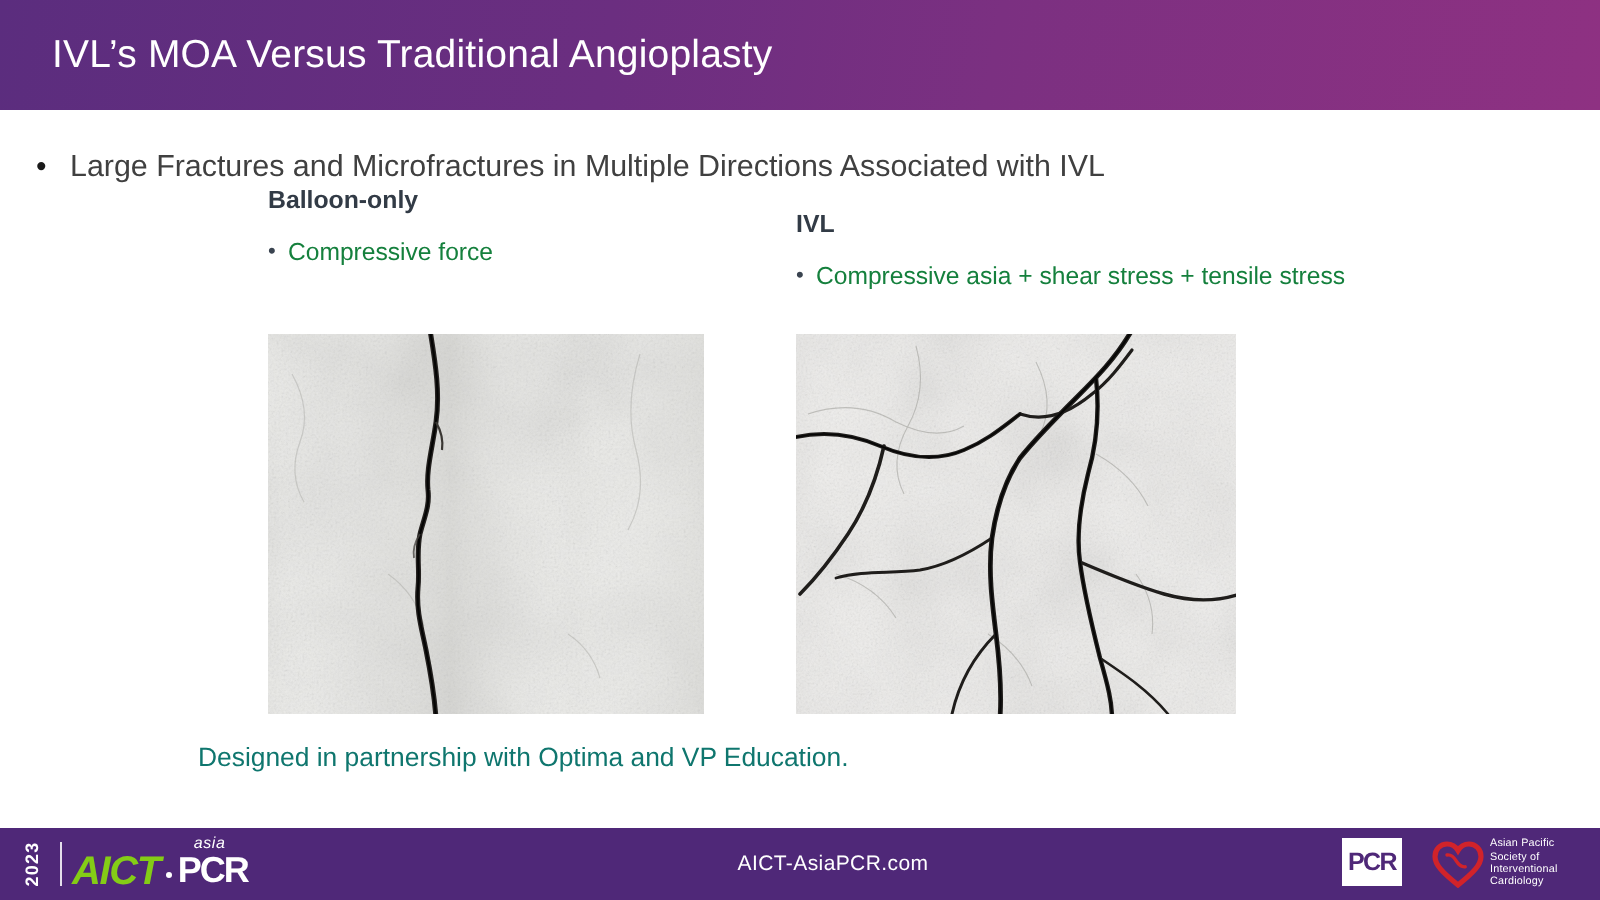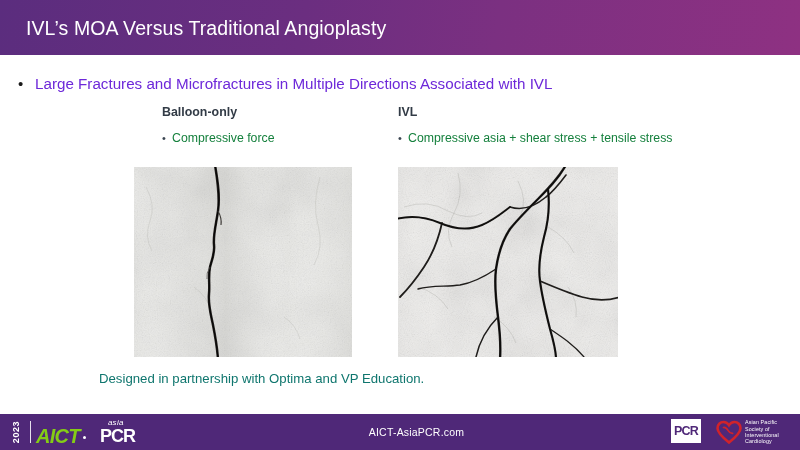--- a/index.html
+++ b/index.html
@@ -59,29 +59,29 @@
     line-height: 20px;
     width: 17px;
     flex: 0 0 17px;
     text-align: left;
     color: #1a1a1a;
   }
   .main-bullet .label {
     font-size: 15.2px;
     line-height: 20px;
     font-weight: 400;
-    color: #6d28d9;
+    color: #404040;
     white-space: nowrap;
   }
 
   
   .col {
     position: absolute;
   }
-  .col-left  { left: 134px; top: 104px; width: 250px; margin-left: 28px; }
+  .col-left  { left: 134px; top: 92px; width: 250px; }
   .col-right { left: 398px; top: 104px; width: 278px; }
 
   .col-head {
     font-size: 12.4px;
     font-weight: bold;
     color: #323b46;
     line-height: 16px;
     margin: 0 0 10px 0;
   }
   .col-sub {
@@ -173,21 +173,21 @@
     font-size: 20px;
     font-weight: bold;
     font-style: italic;
     letter-spacing: -0.7px;
     line-height: 18px;
   }
   .aict-bullet {
     width: 3px; height: 3px; border-radius: 50%;
     background: #ffffff; margin: 0 3px 6px 3px;
   }
-  .pcr-stack { position: relative; line-height: 1; margin-left: 11px; }
+  .pcr-stack { position: relative; line-height: 1; }
   .pcr-asia {
     color: #ffffff;
     font-size: 8px;
     font-style: italic;
     letter-spacing: .3px;
     position: absolute;
     top: -8px;
     left: 8px;
   }
   .pcr-word {

